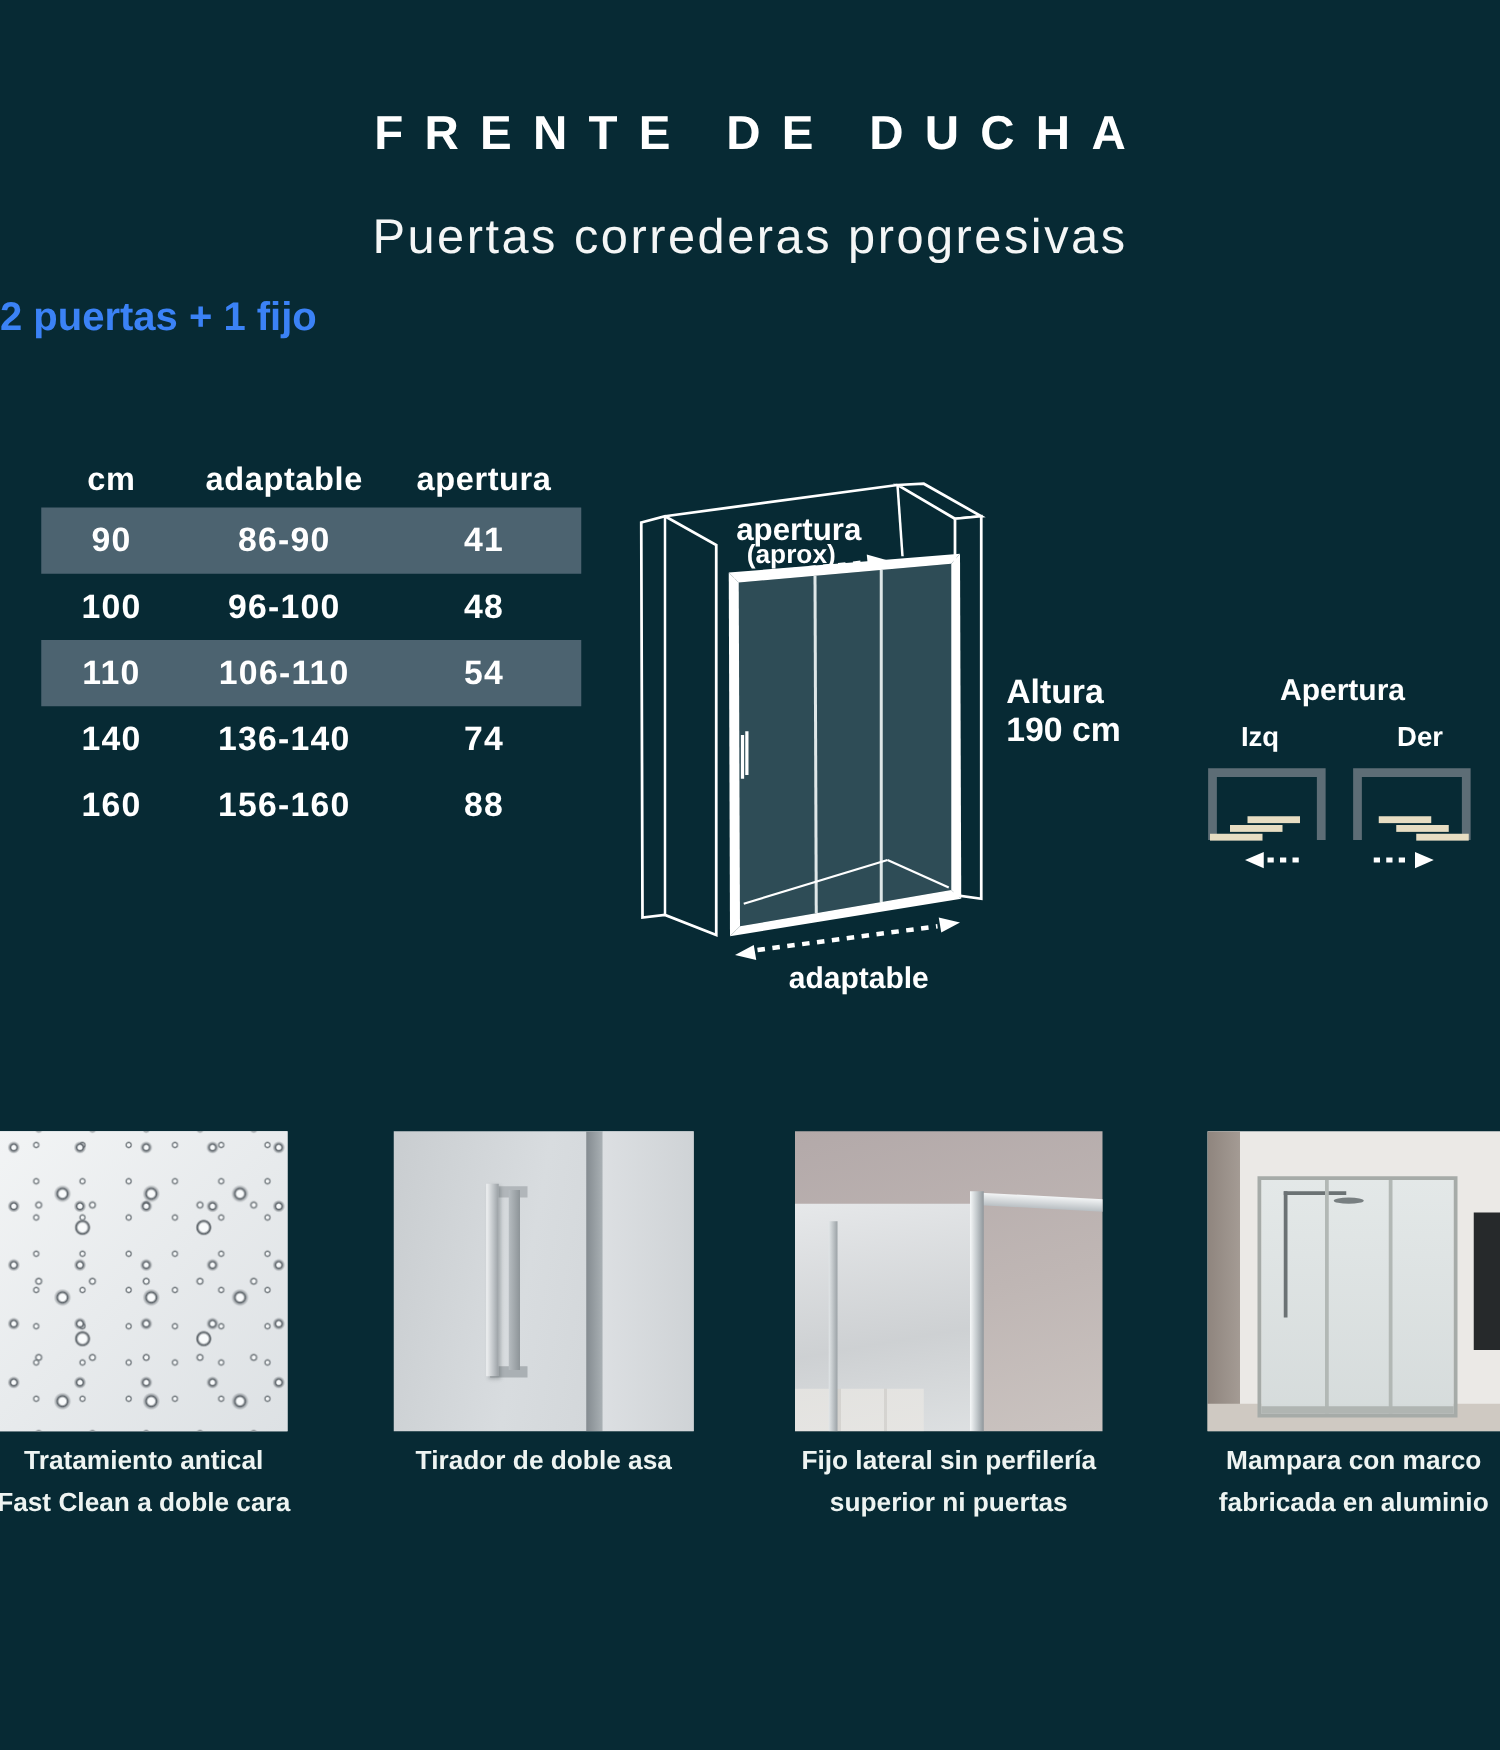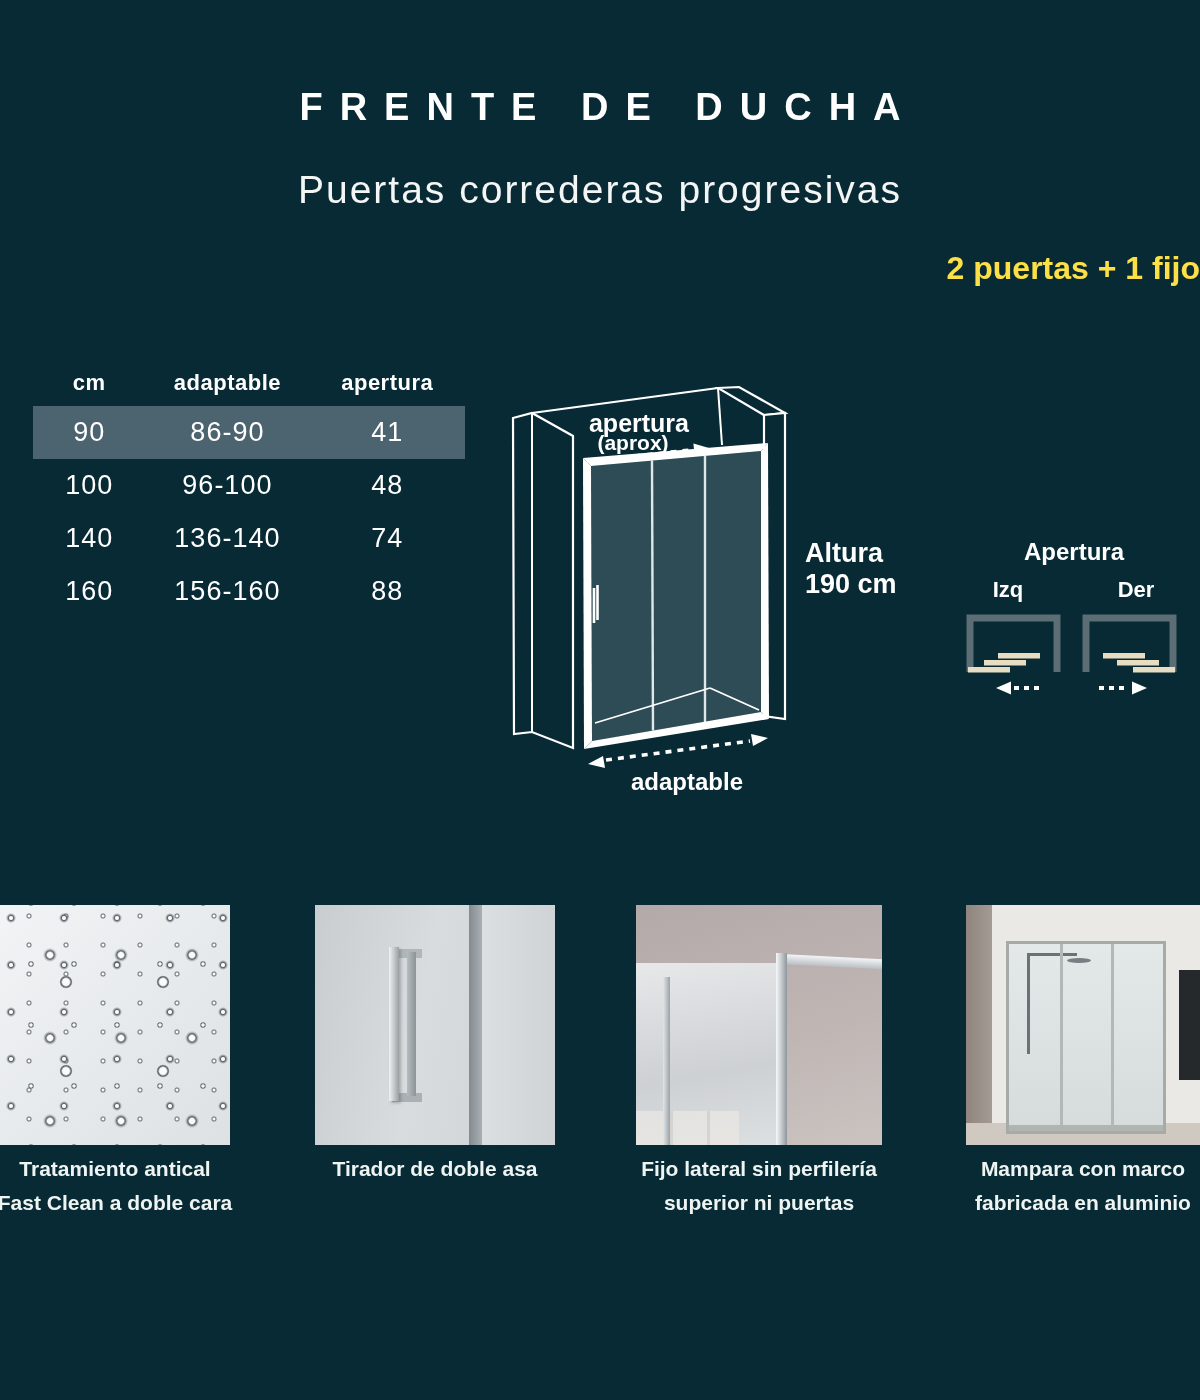--- a/index.html
+++ b/index.html
@@ -8,26 +8,26 @@
     background:#072a34;
     font-family:"Liberation Sans",sans-serif;
     color:#ffffff;
   }
   .abs{position:absolute;}
   
   .title{left:0;right:0;top:86px;text-align:center;font-size:38px;font-weight:bold;
          letter-spacing:17px;text-indent:17px;color:#ffffff;}
   .subtitle{left:0;right:0;top:168px;text-align:center;font-size:39px;font-weight:normal;
             letter-spacing:2px;color:#f4f6f6;}
-  .config{left:0;right:0;top:250px;text-align:right;font-size:32px;font-weight:bold;color:#fde047;}
+  .config{left:0;right:0;top:235px;text-align:left;font-size:32px;font-weight:bold;color:#3b82f6;}
   
   .spec-table{left:33px;top:360px;width:432px;}
   .spec-header,.spec-row{display:grid;grid-template-columns:26% 38% 36%;align-items:center;text-align:center;}
-  .spec-header{height:46px;font-size:22px;font-weight:bold;letter-spacing:0.5px;}
-  .spec-row{height:53px;font-size:27px;font-weight:normal;letter-spacing:1px;}
+  .spec-header{height:46px;font-size:26px;font-weight:bold;letter-spacing:0.5px;}
+  .spec-row{height:53px;font-size:27px;font-weight:bold;letter-spacing:1px;}
   .spec-row.hl{background:#4c6370;}
   
   .diagram-svg{left:500px;top:372px;width:410px;height:430px;}
   .opening-svg{left:940px;top:520px;width:260px;height:180px;}
   svg text{font-family:"Liberation Sans",sans-serif;font-weight:bold;fill:#ffffff;}
   
   .photo{top:905px;height:240px;overflow:hidden;}
   .photo *{position:absolute;}
   .caption{top:1152px;text-align:center;font-size:21px;font-weight:bold;
            line-height:34px;color:#eef4f2;}
@@ -94,20 +94,25 @@
   <div class="spec-row hl">
     <div class="c1">90</div>
     <div class="c2">86-90</div>
     <div class="c3">41</div>
   </div>
   <div class="spec-row">
     <div class="c1">100</div>
     <div class="c2">96-100</div>
     <div class="c3">48</div>
   </div>
+  <div class="spec-row hl">
+    <div class="c1">110</div>
+    <div class="c2">106-110</div>
+    <div class="c3">54</div>
+  </div>
   <div class="spec-row">
     <div class="c1">140</div>
     <div class="c2">136-140</div>
     <div class="c3">74</div>
   </div>
   <div class="spec-row">
     <div class="c1">160</div>
     <div class="c2">156-160</div>
     <div class="c3">88</div>
   </div>

